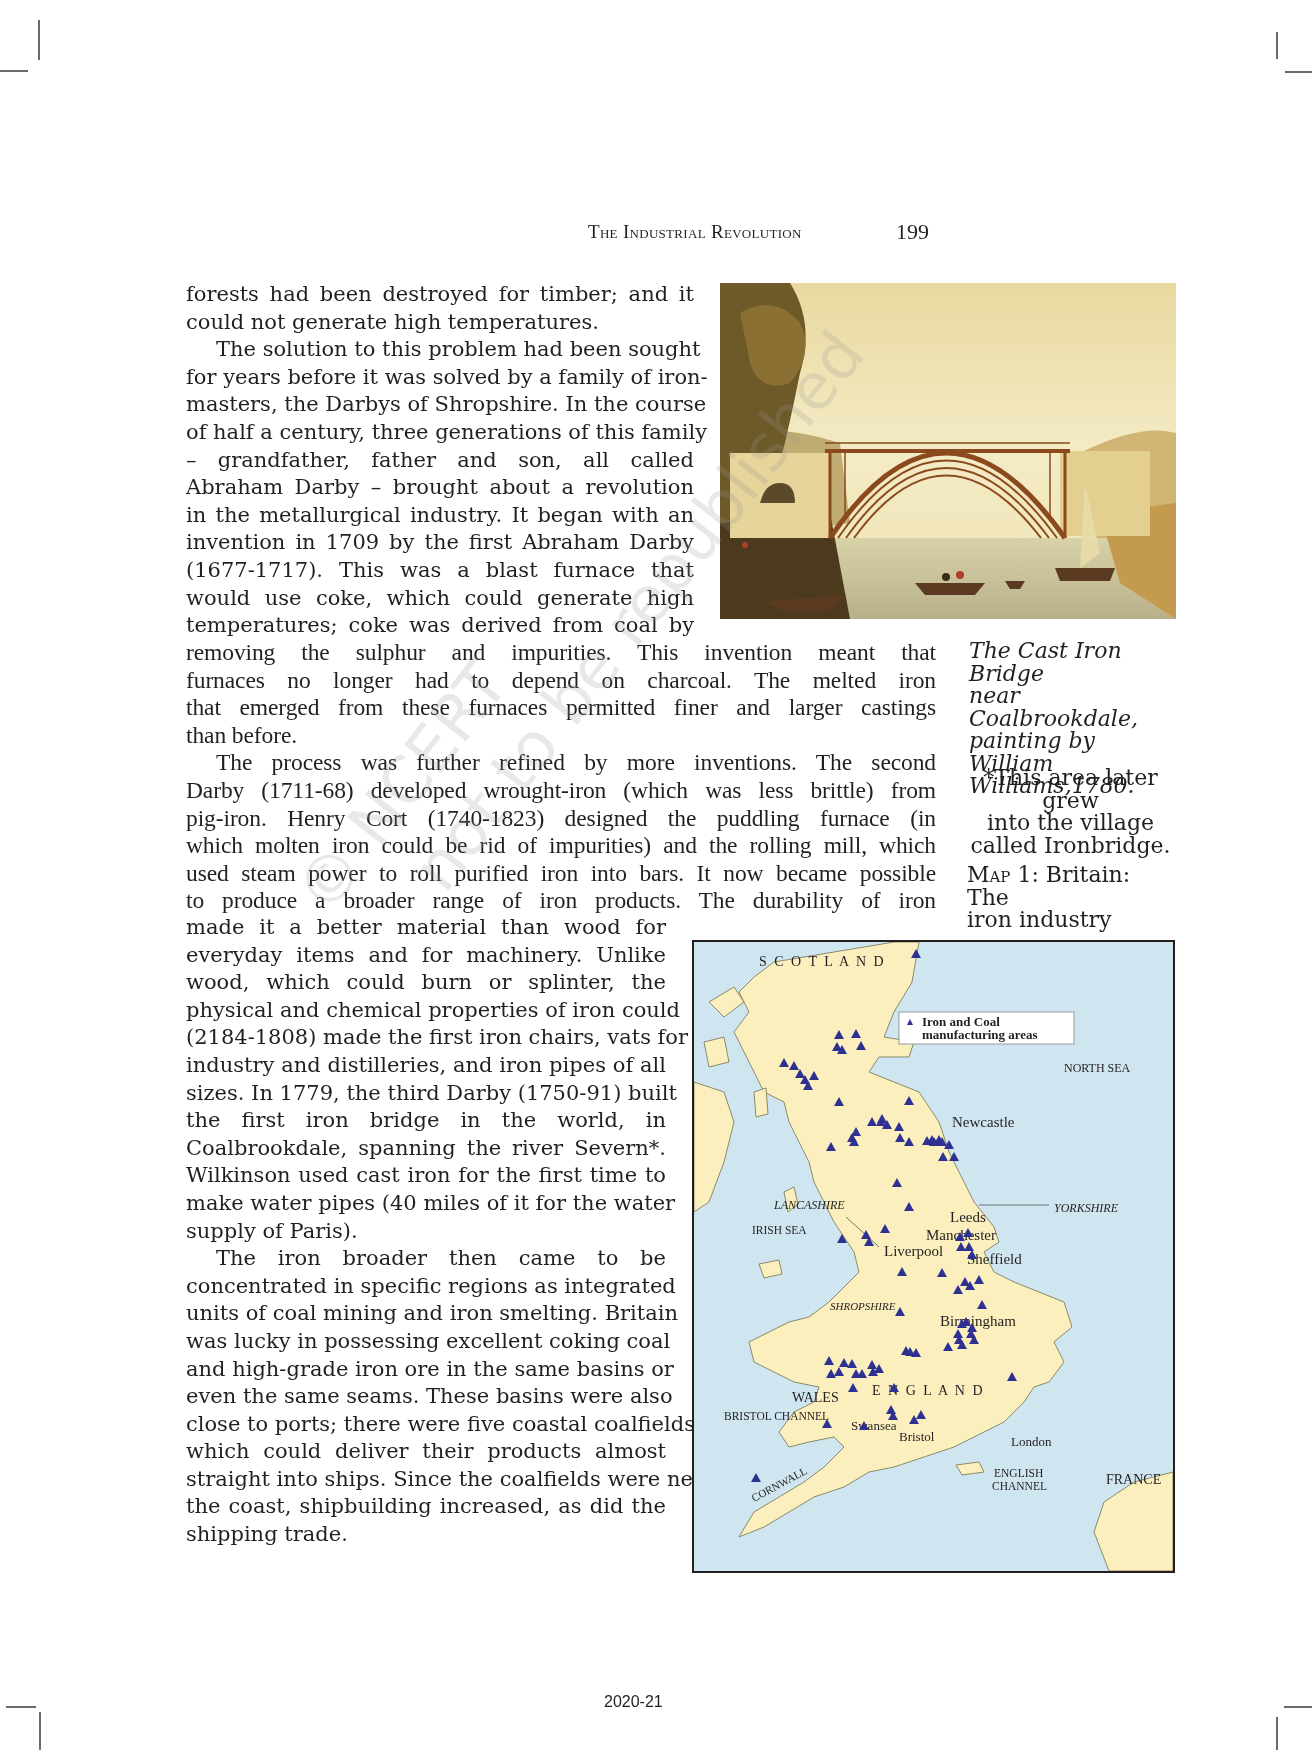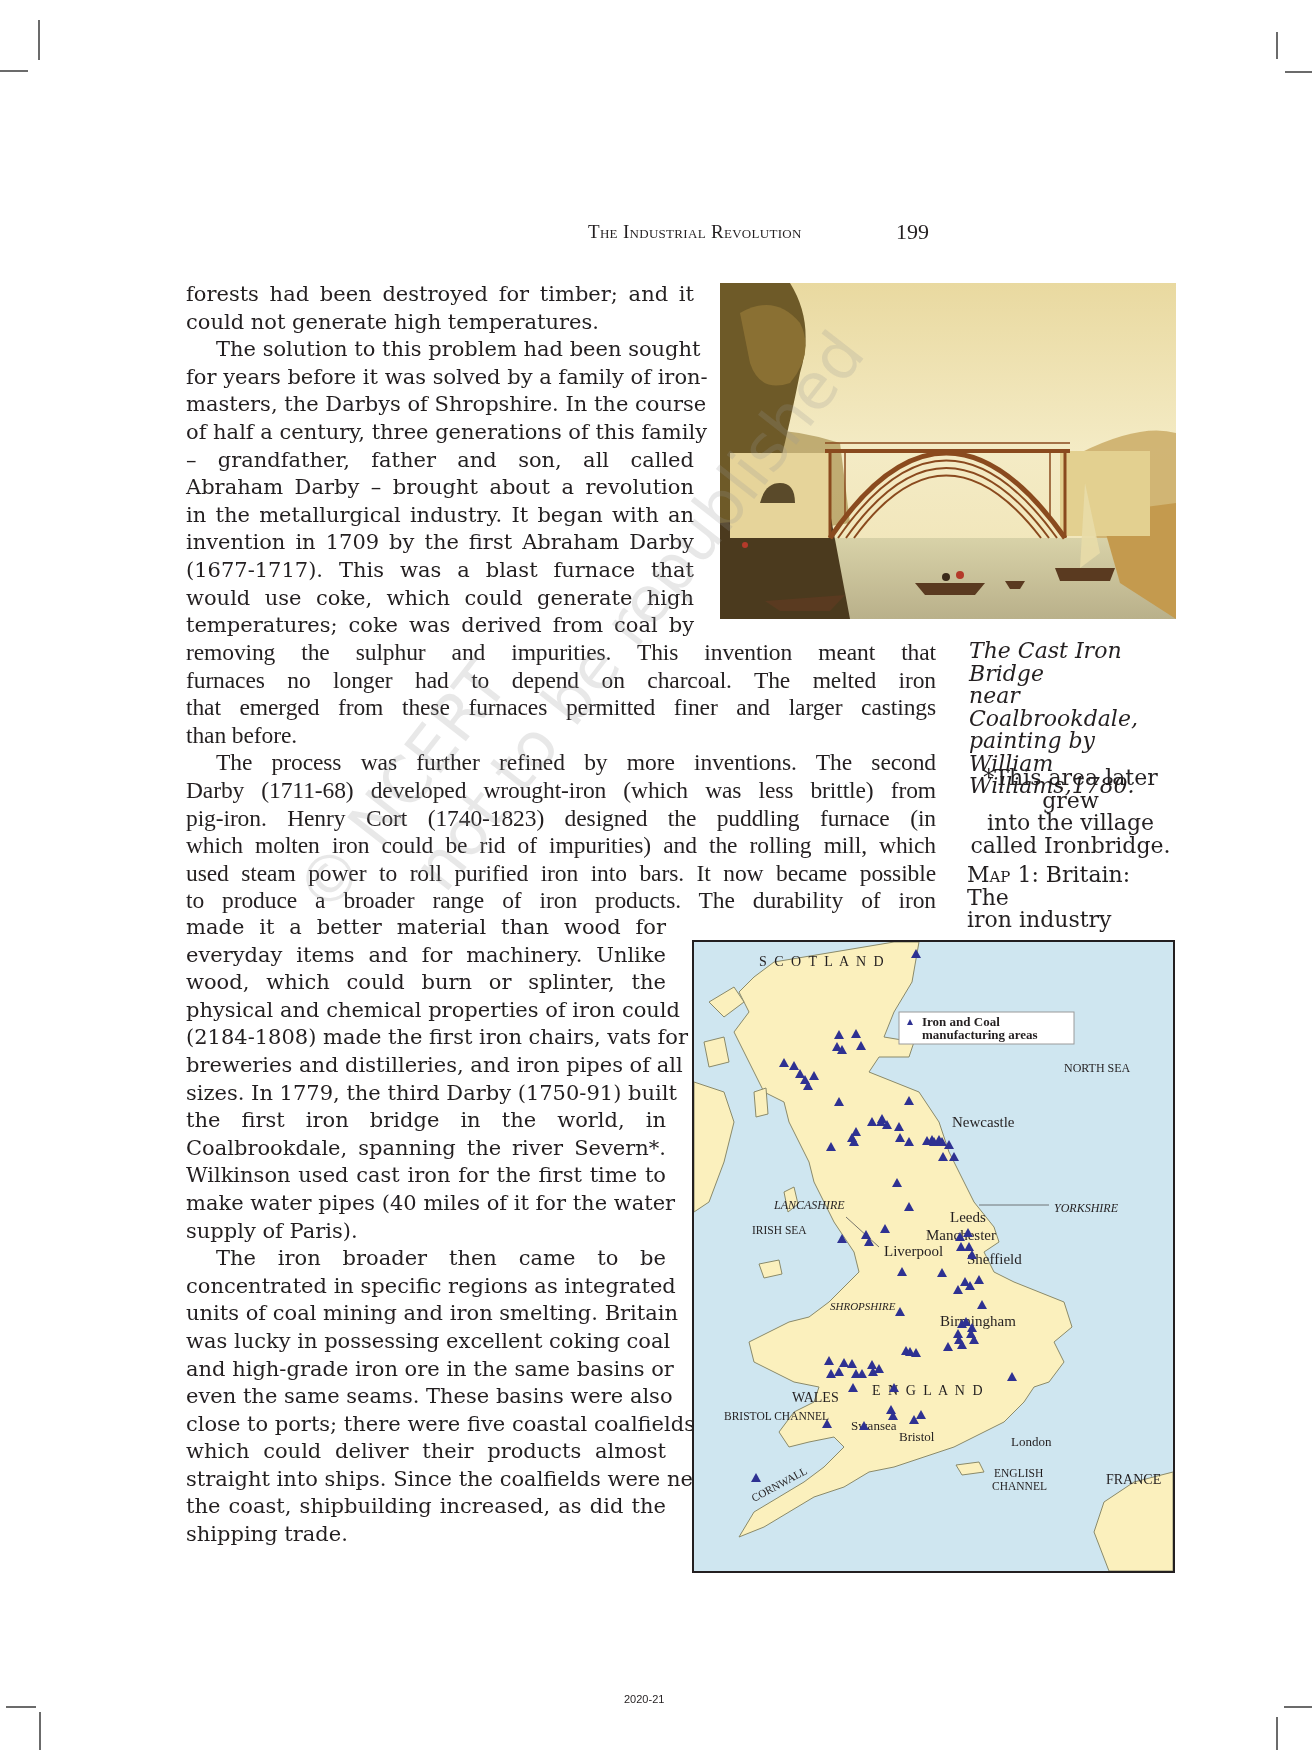--- a/index.html
+++ b/index.html
@@ -17,21 +17,21 @@
   .col3 { left: 186px; width: 480px; top: 914px; }
   .painting { position: absolute; left: 720px; top: 283px; width: 456px; height: 336px; overflow: hidden; }
   .caption { position: absolute; font-family: "DejaVu Serif", serif; font-size: 22px; line-height: 22.5px; color: #231f20; }
   .cap-italic { left: 969px; top: 640px; width: 210px; font-style: italic; }
   .cap-note { left: 963px; top: 751px; width: 215px; text-align: center; margin-top: 16px; }
   .cap-map { left: 967px; top: 864px; width: 210px; }
   .smallcaps { font-variant: small-caps; }
   .map { position: absolute; left: 692px; top: 940px; width: 483px; height: 633px; border: 2px solid #231f20; box-sizing: border-box; overflow: hidden; background: #cfe6f0; }
   .map svg { display: block; }
   .watermark { position: absolute; left: 280px; top: 880px; transform: rotate(-52deg); transform-origin: left top; font-family: "DejaVu Sans", sans-serif; color: rgba(150,150,150,0.22); font-size: 64px; white-space: nowrap; line-height: 78px; pointer-events: none; }
-  .footer { position: absolute; left: 624px; top: 1693px; font-family: "Liberation Sans", sans-serif; font-size: 11px; color: #231f20; }
+  .footer { position: absolute; left: 604px; top: 1693px; font-family: "Liberation Sans", sans-serif; font-size: 16px; color: #231f20; }
 </style>
 </head>
 <body>
 
 <div class="crop" style="left:38px;top:20px;width:1.5px;height:40px;"></div>
 <div class="crop" style="left:0;top:70px;width:28px;height:1.5px;"></div>
 <div class="crop" style="left:1276px;top:32px;width:1.5px;height:27px;"></div>
 <div class="crop" style="left:1285px;top:71px;width:27px;height:1.5px;"></div>
 <div class="crop" style="left:6px;top:1706px;width:30px;height:1.5px;"></div>
 <div class="crop" style="left:39px;top:1712px;width:1.5px;height:38px;"></div>
@@ -118,21 +118,21 @@
   <span class="line">used steam power to roll purified iron into bars. It now became possible</span>
   <span class="line">to produce a broader range of iron products. The durability of iron</span>
 </div>
 
 <div class="body-text col3">
   <span class="line">made it a better material than wood for</span>
   <span class="line">everyday items and for machinery. Unlike</span>
   <span class="line">wood, which could burn or splinter, the</span>
   <span class="line">physical and chemical properties of iron could</span>
   <span class="line">(2184-1808) made the first iron chairs, vats for</span>
-  <span class="line">breweries and distilleries, and iron pipes of all</span>
+  <span class="line">industry and distilleries, and iron pipes of all</span>
   <span class="line">sizes. In 1779, the third Darby (1750-91) built</span>
   <span class="line">the first iron bridge in the world, in</span>
   <span class="line">Coalbrookdale, spanning the river Severn*.</span>
   <span class="line">Wilkinson used cast iron for the first time to</span>
   <span class="line">make water pipes (40 miles of it for the water</span>
   <span class="line last">supply of Paris).</span>
   <span class="line indent">The iron broader then came to be</span>
   <span class="line">concentrated in specific regions as integrated</span>
   <span class="line">units of coal mining and iron smelting.  Britain</span>
   <span class="line">was lucky in possessing excellent coking coal</span>

